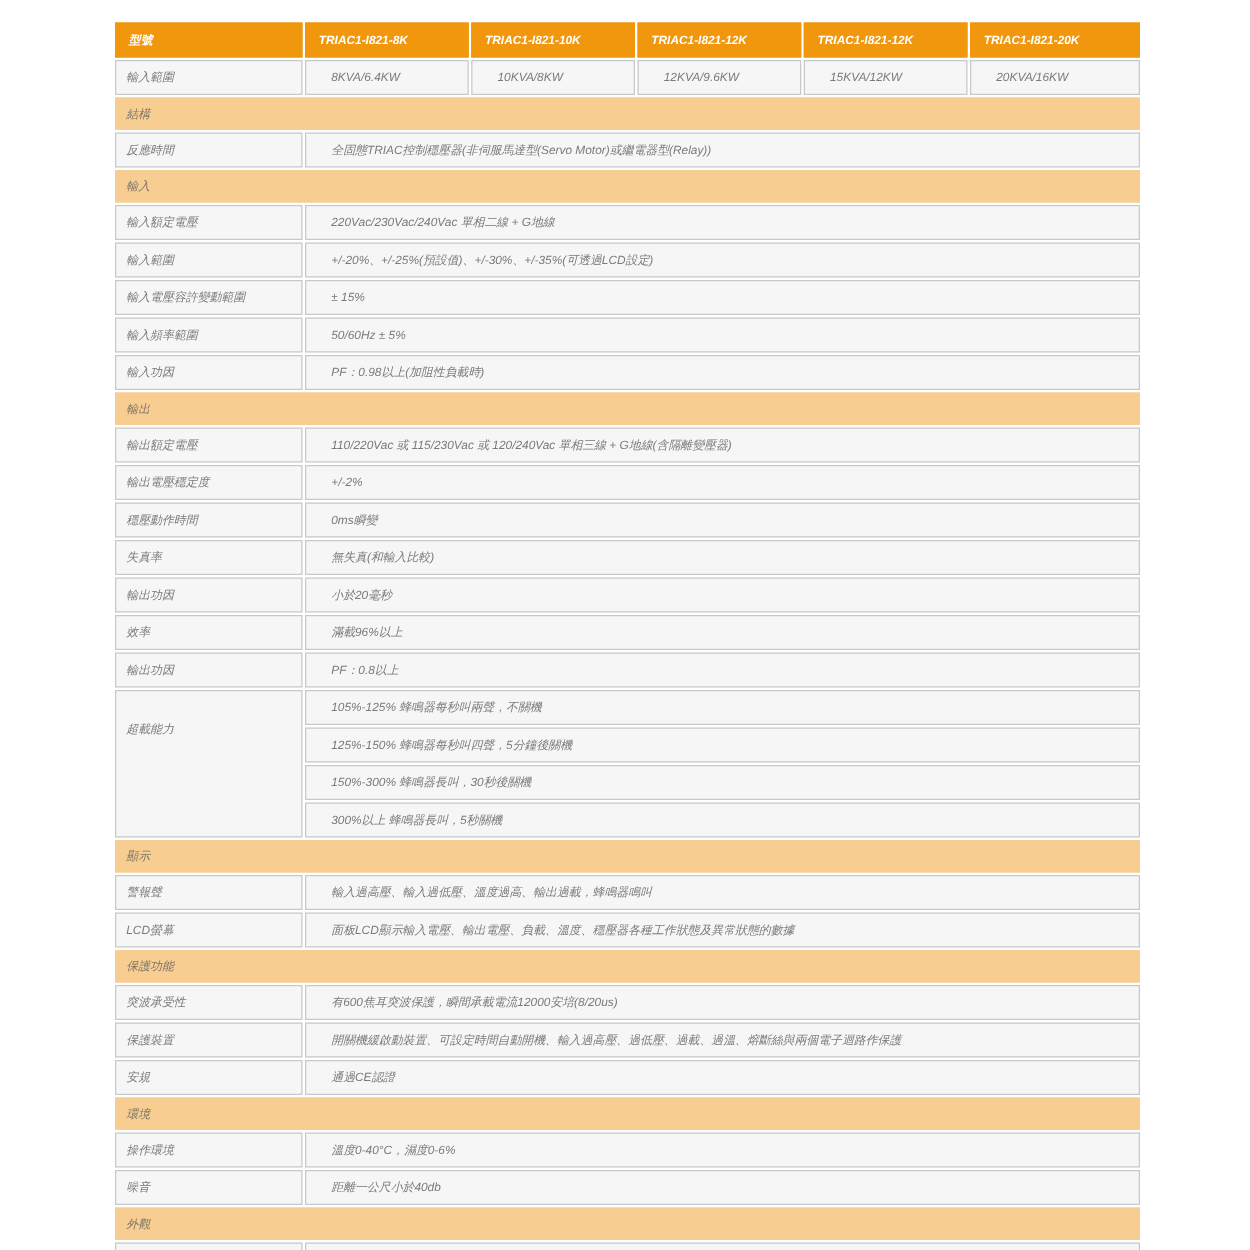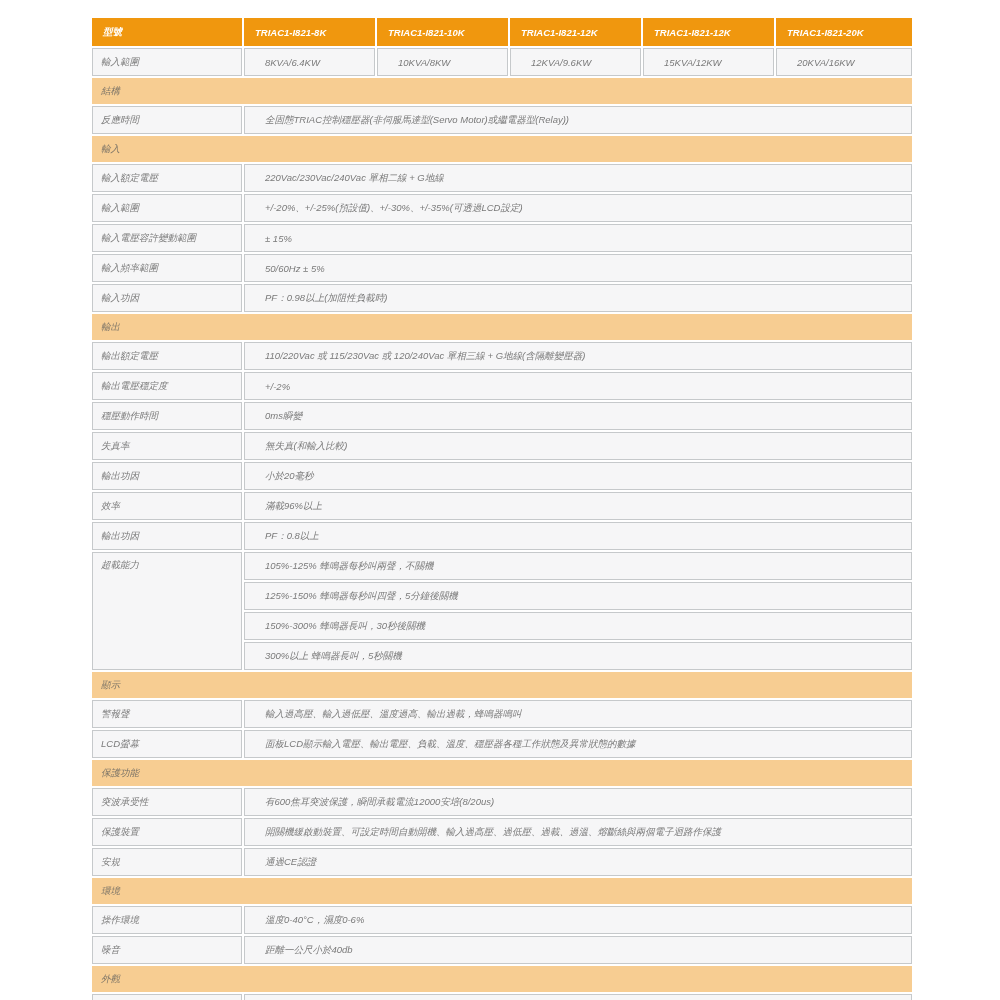--- a/index.html
+++ b/index.html
@@ -18,21 +18,21 @@
   }
   th.model-head{
     background:#f0970e;border-color:#f0970e;color:#ffffff;
     font-weight:bold;padding-left:10px;
   }
   td.value{padding-left:20px;}
   td.band{
     background:#f7cd92;border-color:#f7cd92;color:#7c7467;
     height:22px;
   }
-  td.tall-label{vertical-align:top;padding-top:6px;margin-top:44px;}
+  td.tall-label{vertical-align:top;padding-top:24px;margin-top:44px;}
 </style>
 </head>
 <body>
 
 <div class="page">
   <table class="spec">
     <colgroup>
       <col style="width:150px">
         <col style="width:131px">
         <col style="width:131px">

